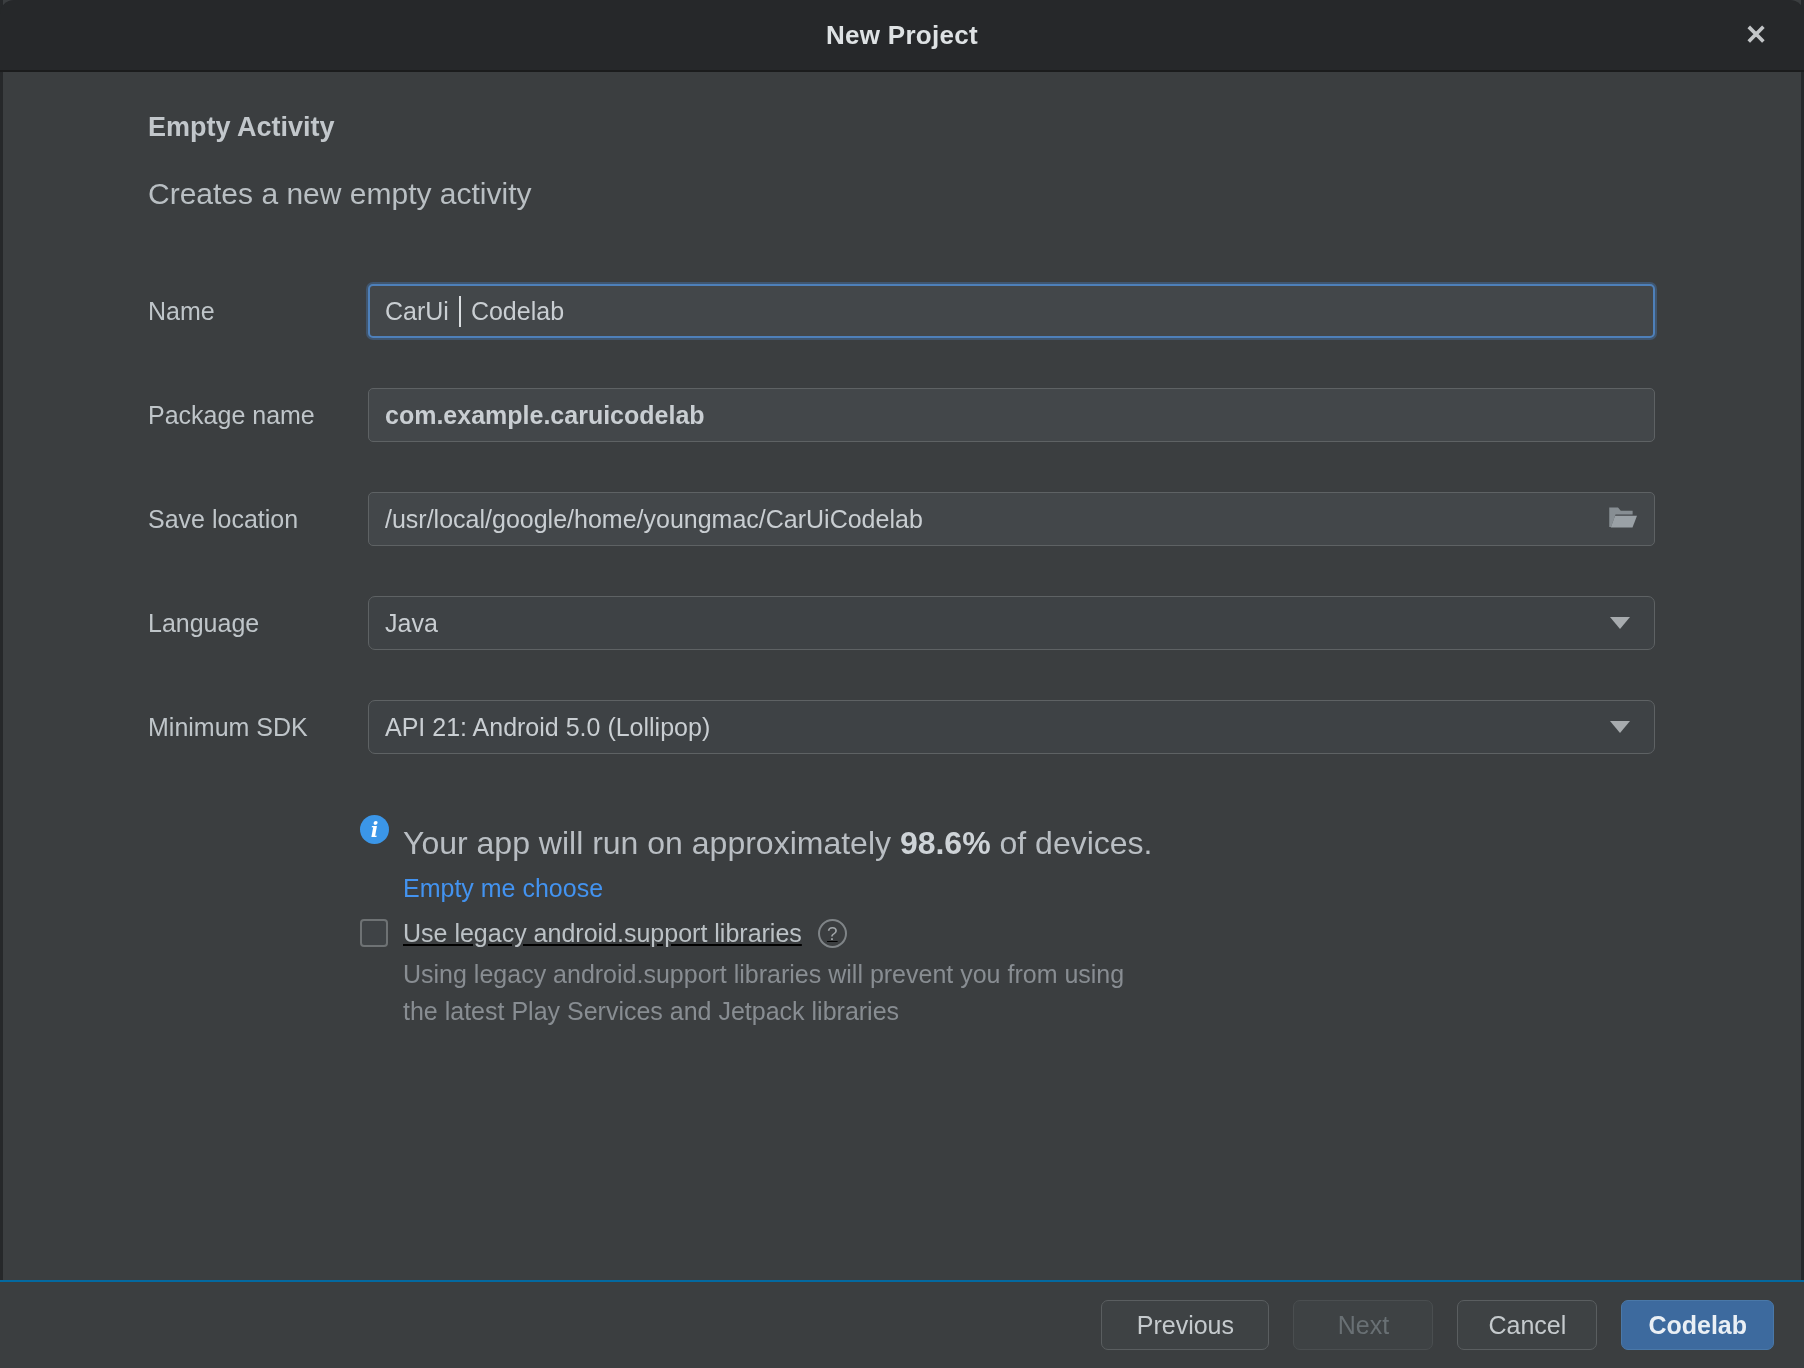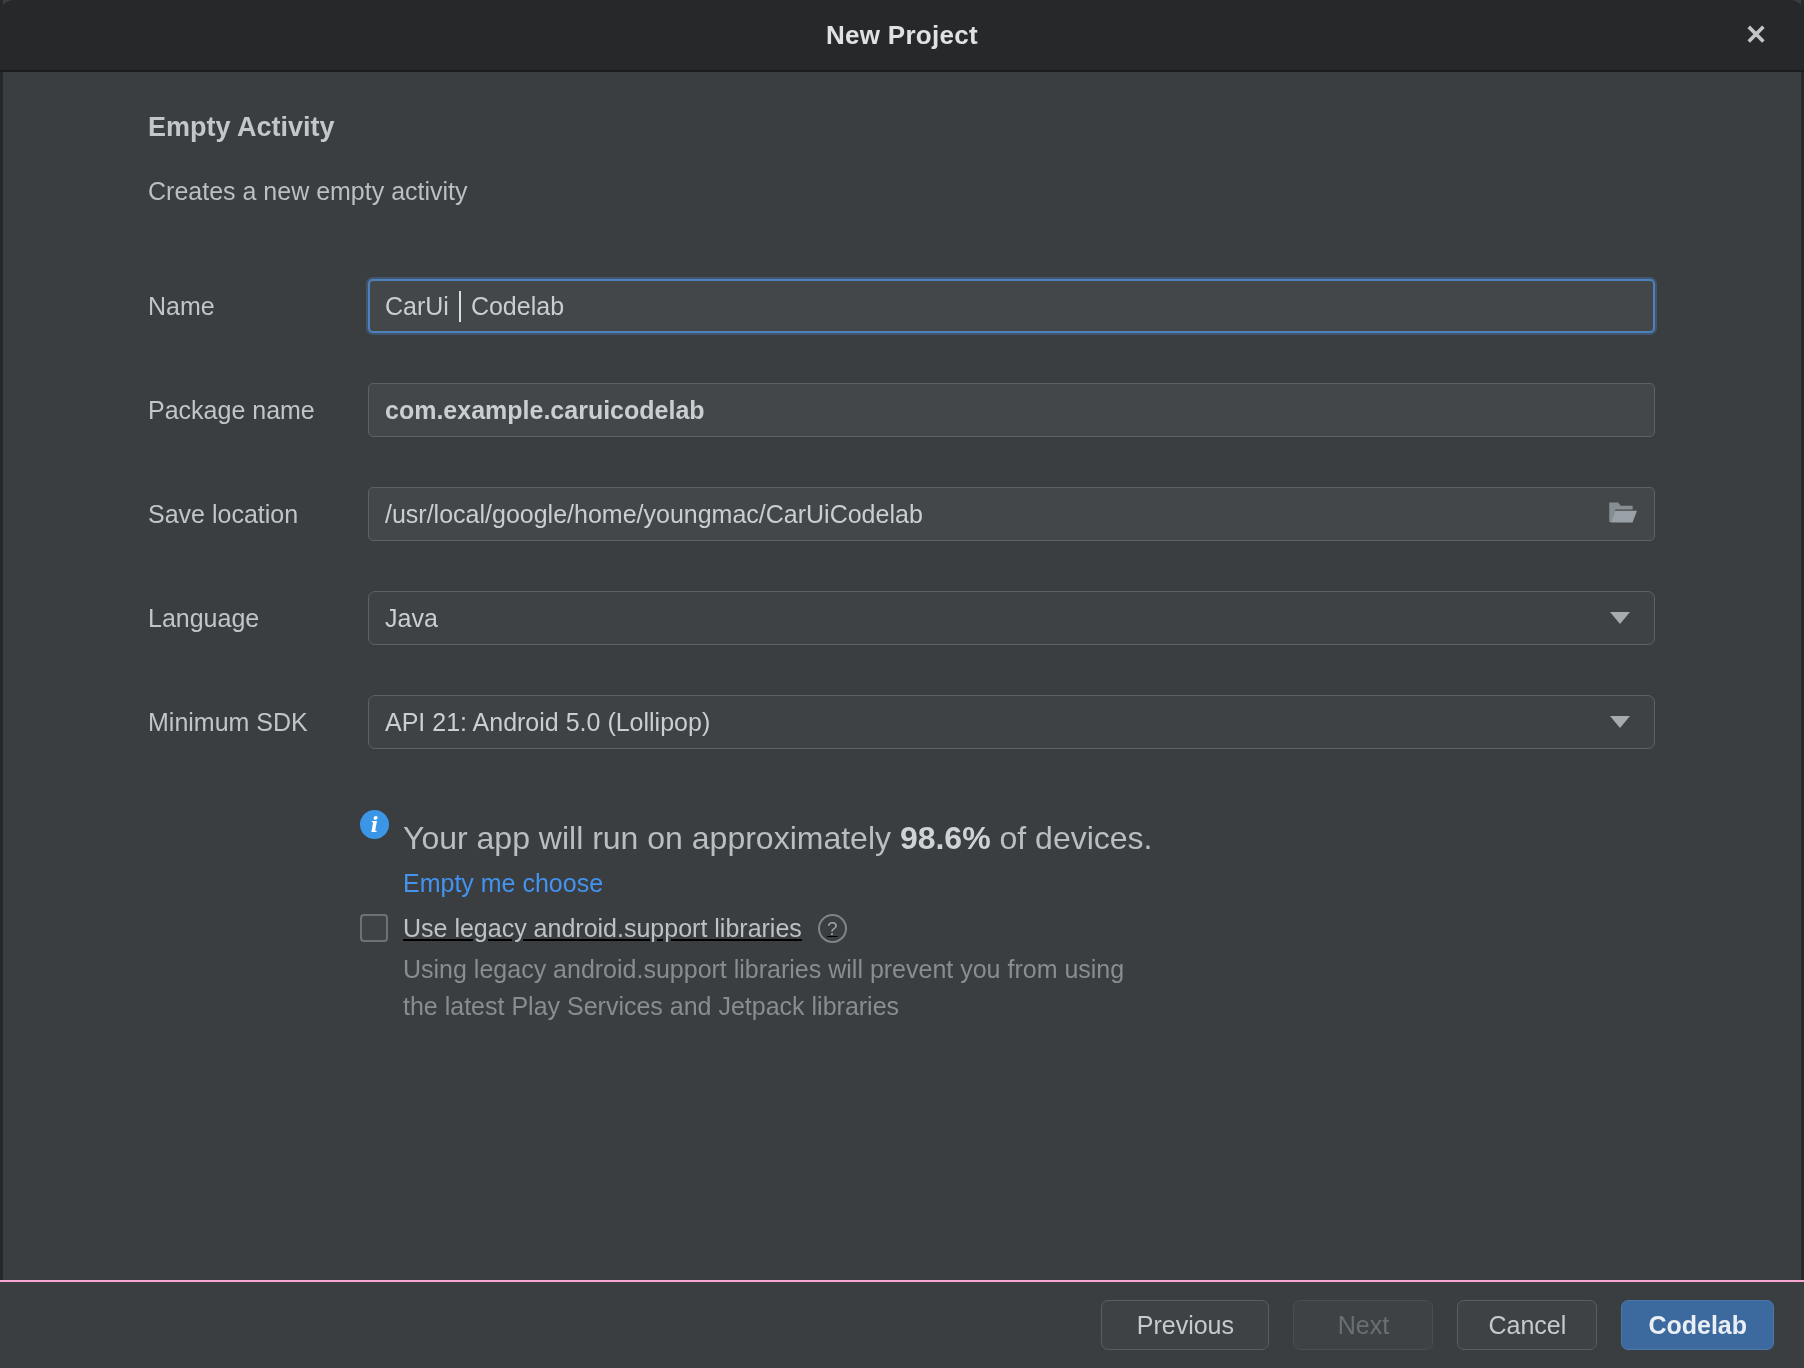--- a/index.html
+++ b/index.html
@@ -17,21 +17,21 @@
   }
   .titlebar .title { color:#dee2e4; font-size:26px; font-weight:bold; letter-spacing:0.3px; }
   .close-btn {
     position:absolute; right:26px; top:50%; transform:translateY(-50%);
     width:44px; height:44px; border:none; background:transparent;
     color:#c3c6c8; font-size:27px; font-weight:bold; cursor:pointer; line-height:44px;
   }
   
   .content { padding:40px 149px 0 148px; }
   .heading { color:#c2c7cb; font-size:27px; font-weight:bold; }
-  .subtitle { margin-top:34px; color:#b9bfc3; font-size:25px; }
+  .subtitle { margin-top:34px; color:#b9bfc3; font-size:30px; }
   .rows { margin-top:66px; }
   .row { display:flex; align-items:center; height:68px; margin-bottom:36px; }
   .row .lbl { width:220px; color:#bfc5c9; font-size:25px; flex:0 0 220px; }
   .field, .combo {
     flex:1; height:54px; display:flex; align-items:center;
     font-size:25px; color:#c9ced2; padding:0 16px;
     border:1px solid #5e6264; border-radius:5px; background:#43474a;gap:9px;
   }
   .field.focused {
     border:2px solid #4e80ba; box-shadow:0 0 0 2px rgba(70,116,168,.45);
@@ -65,21 +65,21 @@
   .legacy-label { margin-left:15px; color:#bcc2c6; font-size:25px; }
   .help-icon {
     margin-left:16px; width:29px; height:29px; border-radius:50%;
     border:2px solid #7f8487; color:#9fa4a7; font-size:19px;
     display:flex; align-items:center; justify-content:center; cursor:pointer;
   }
   .legacy-note { margin:8px 0 0 43px; color:#888d92; font-size:25px; line-height:37px; }
   
   .footer {
     position:absolute; left:0; right:0; bottom:0; height:88px;
-    border-top:2px solid #f9a8d4; background:#3b3e40;
+    border-top:2px solid #0369a1; background:#3b3e40;
     display:flex; align-items:center; justify-content:flex-end;
     padding-right:30px; gap:24px;
   }
   .btn {
     height:50px; min-width:140px; padding:0 26px; font-size:25px;
     font-family:"Liberation Sans", sans-serif;
     background:#3e4244; color:#c5cacd; border:1px solid #5a5e60;
     border-radius:7px; cursor:pointer;
   }
   .btn.wide { min-width:168px; }

